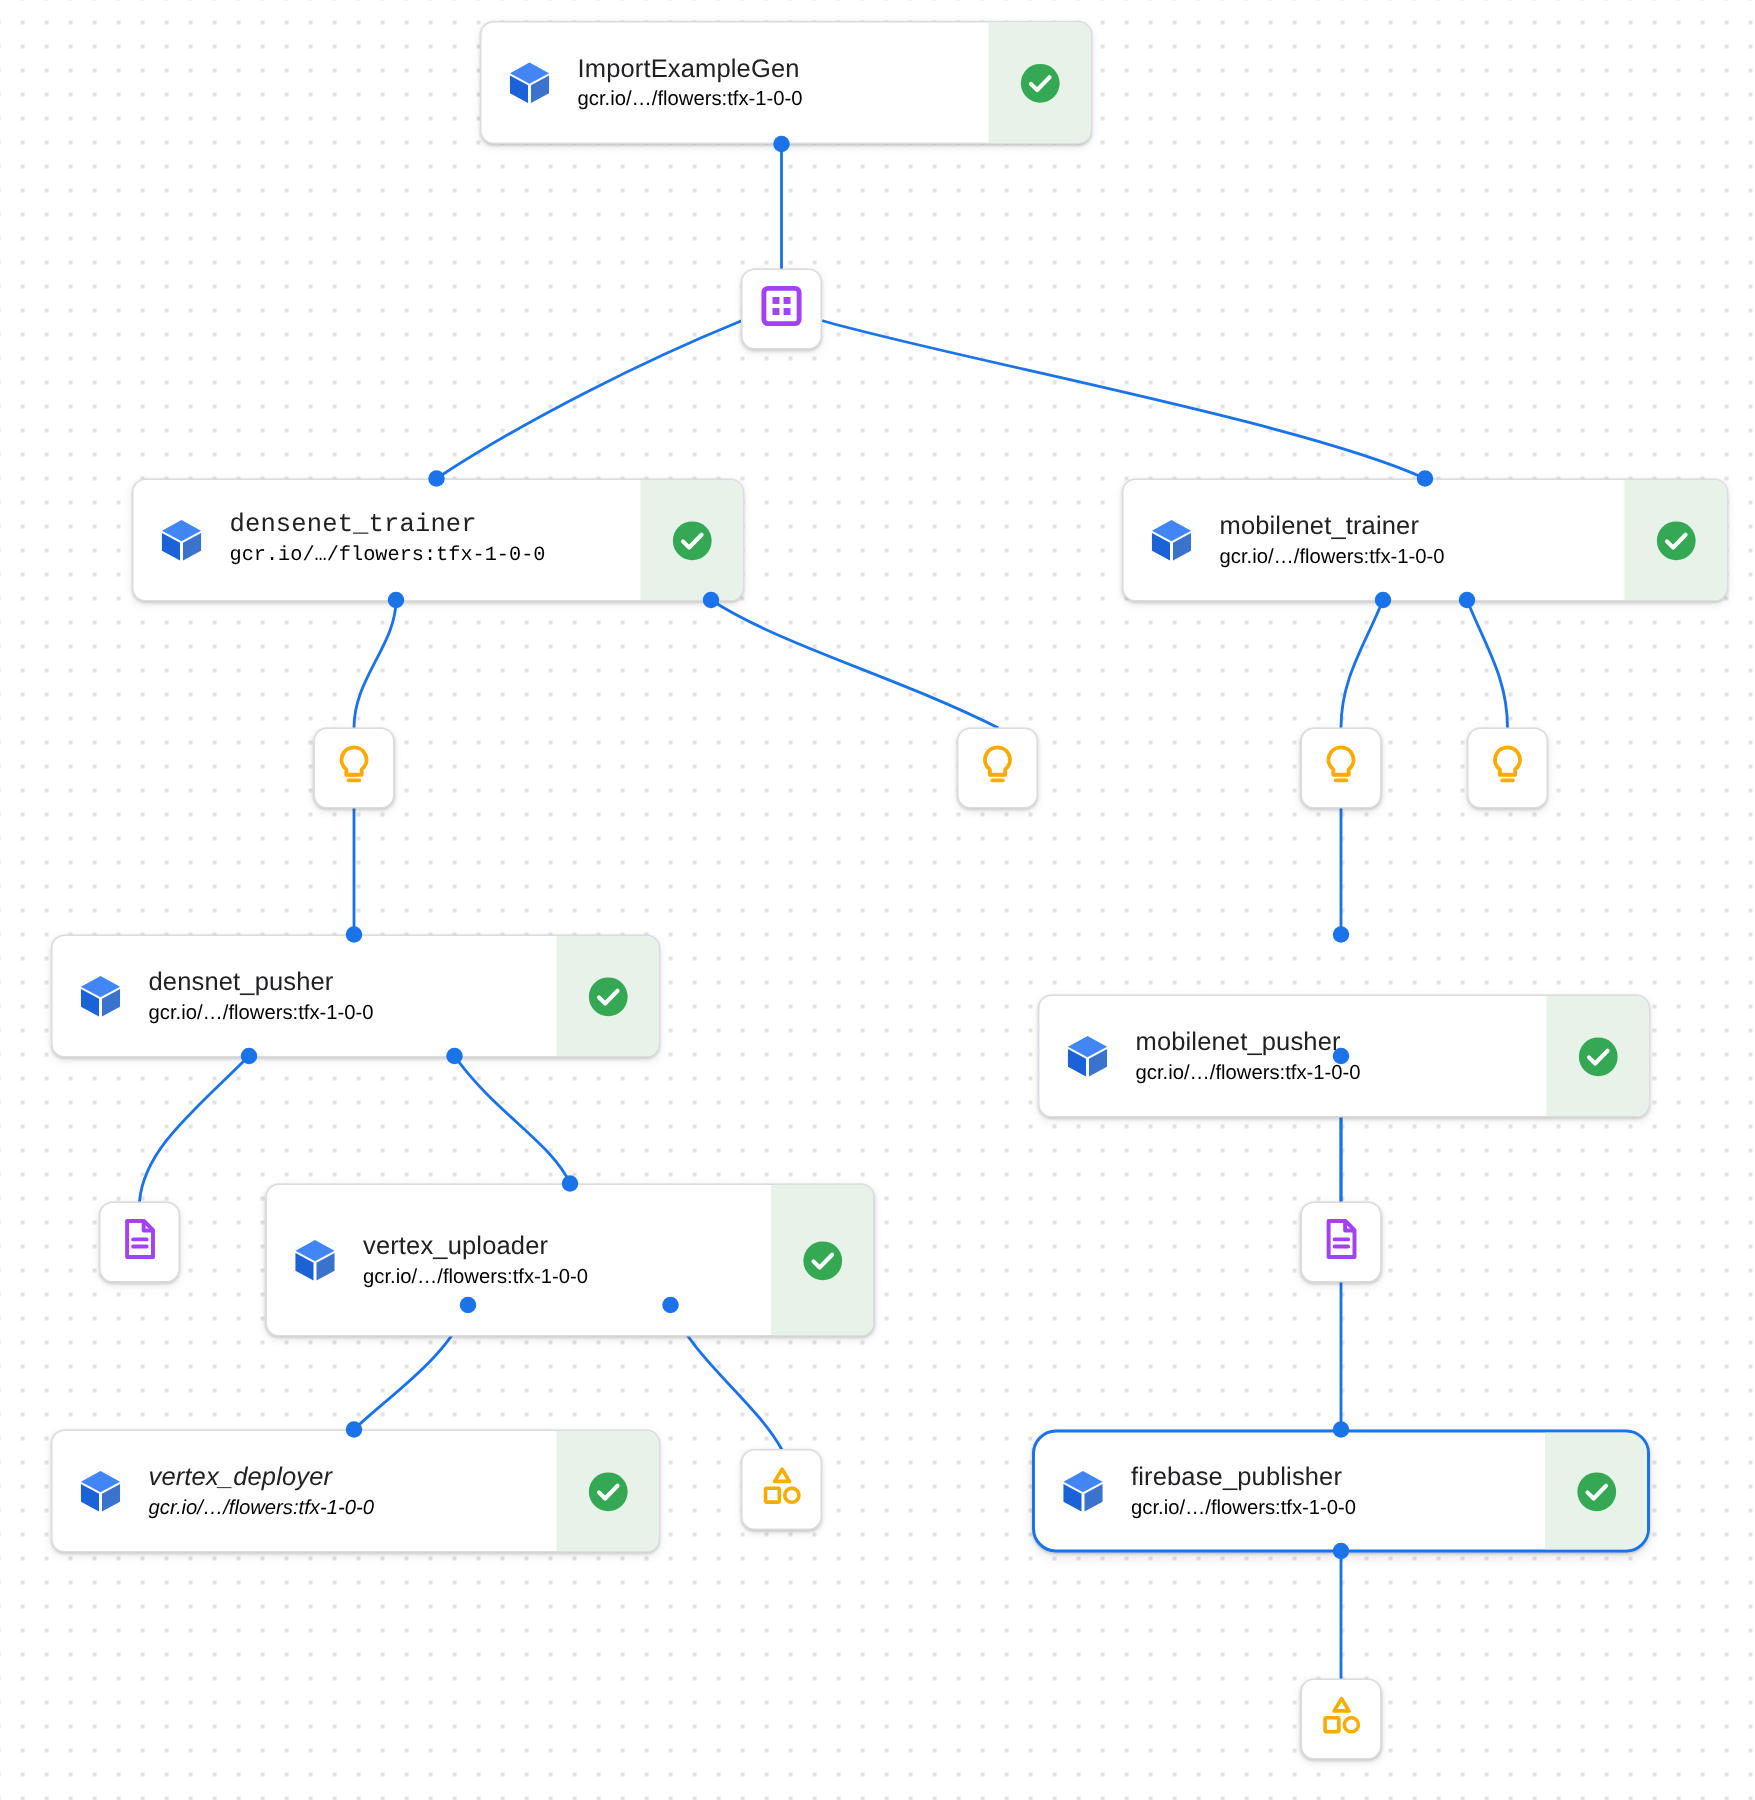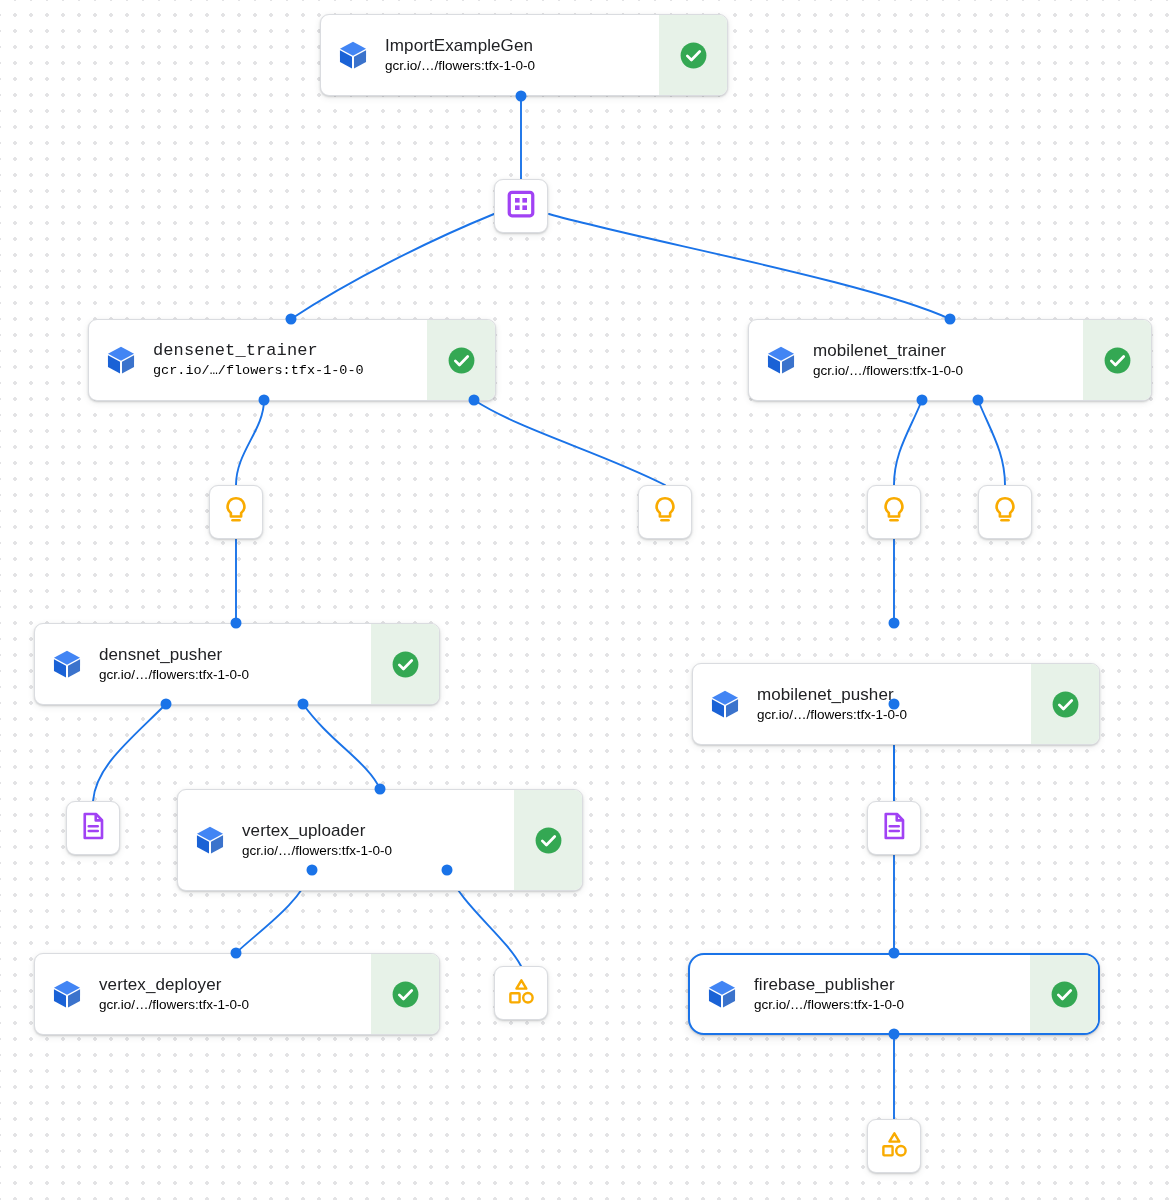--- a/index.html
+++ b/index.html
@@ -249,21 +249,21 @@
           <div class="task-title">vertex_uploader</div>
           <div class="task-sub">gcr.io/…/flowers:tfx-1-0-0</div>
         </div>
         <div class="task-status" title="succeeded">
           <svg class="check-circle" width="31" height="31" viewBox="0 0 24 24" aria-hidden="true">
     <circle cx="12" cy="12" r="10" fill="#34a853"></circle>
     <path d="M7.2 12.3 l3.2 3.2 l6.4 -6.6" fill="none" stroke="#ffffff" stroke-width="2.1" stroke-linecap="round" stroke-linejoin="round"></path>
   </svg>
         </div>
       </div>
-      <div class="task-node" style="left: 34px; top: 953px; width: 406px; height: 82px;">
+      <div class="task-node" style="left: 34px; top: 953px; width: 406px; height: 82px; font-style: italic;">
         <div class="task-icon">
           <svg class="cube" width="34" height="34" viewBox="0 0 24 24" aria-hidden="true">
     <path d="M12 2.6 21.2 7.6 12 12.6 2.8 7.6z" fill="#4285f4"></path>
     <path d="M2.8 8.7 11.3 13.3 11.3 21.6 2.8 17z" fill="#1a62d6"></path>
     <path d="M21.2 8.7 12.7 13.3 12.7 21.6 21.2 17z" fill="#3b73cc"></path>
   </svg>
         </div>
         <div class="task-text">
           <div class="task-title">vertex_deployer</div>
           <div class="task-sub">gcr.io/…/flowers:tfx-1-0-0</div>

